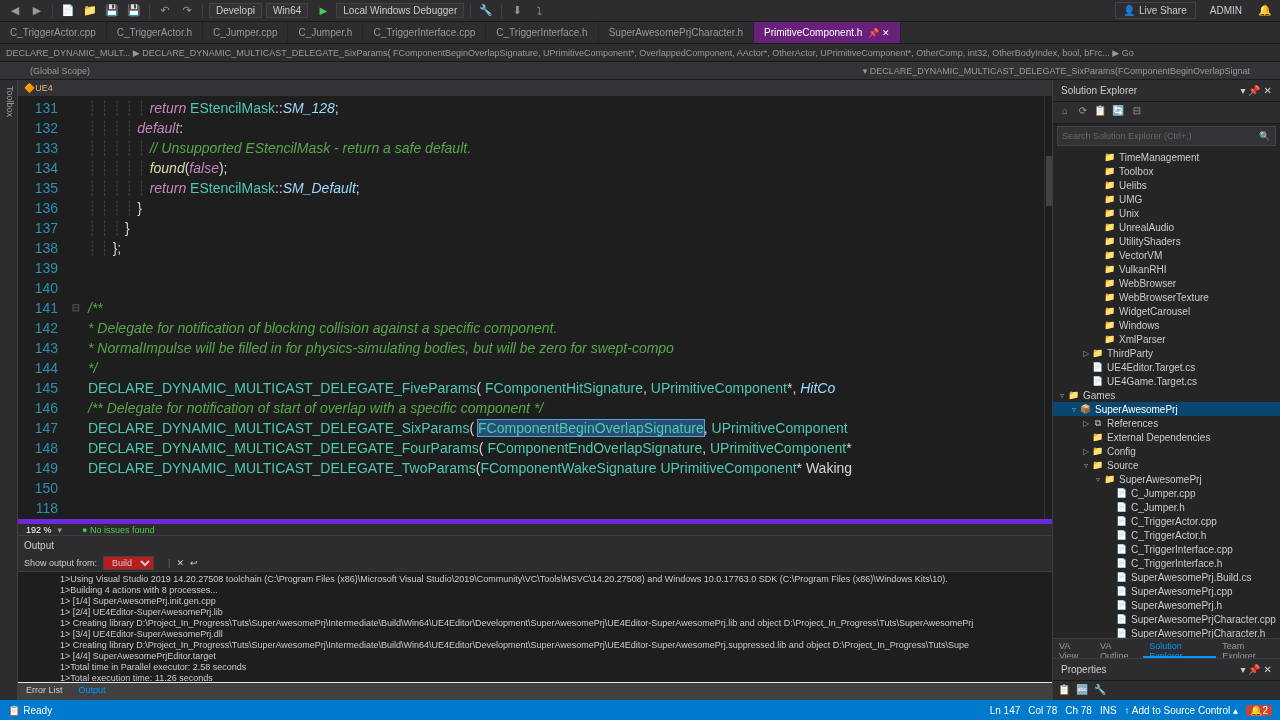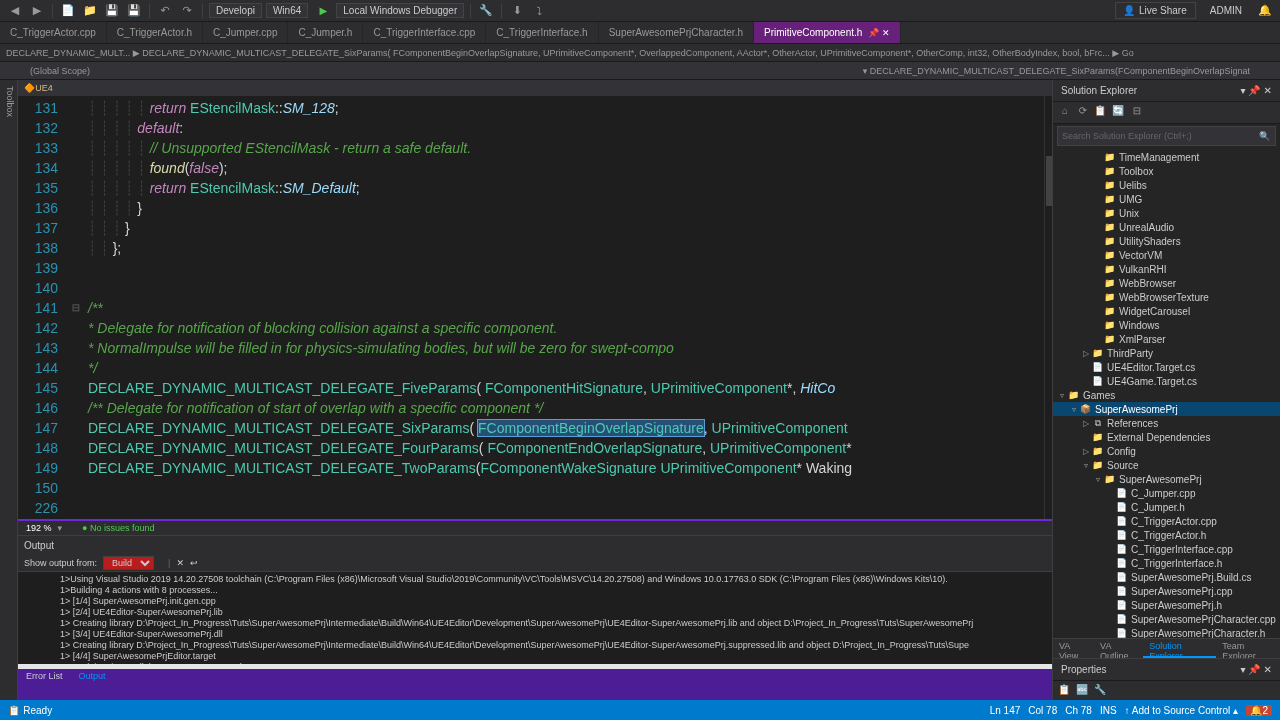--- a/index.html
+++ b/index.html
@@ -35,21 +35,21 @@
 .kw { color: #c586c0; font-style: italic; }
 .type { color: #4ec9b0; }
 .func { color: #dcdcaa; font-style: italic; }
 .comment { color: #57a64a; font-style: italic; }
 .op { color: #d4d4d4; }
 .plain { color: #d4d4d4; }
 .param { color: #9cdcfe; font-style: italic; }
 .highlight-sel { background: #264f78; outline: 1px solid #5a9dd8; }
 .minimap { width: 8px; background: #1e1e1e; border-left: 1px solid #333; }
 .minimap .thumb { width: 6px; height: 50px; background: #424242; margin: 0 auto; }
-.editor-status { height: 16px; background: #2d2d30; display: flex; align-items: center; padding: 0 8px; font-size: 9px; color: #999; border-top: 2px solid #6d28d9; }
+.editor-status { height: 16px; background: #2d2d30; display: flex; align-items: center; padding: 0 8px; font-size: 9px; color: #999; border-top: 5px solid #6d28d9; }
 .editor-status .zoom { color: #fff; }
 .editor-status .issues { color: #4ec94e; margin-left: 20px; }
 .right-panel { width: 228px; background: #252526; display: flex; flex-direction: column; border-left: 1px solid #3e3e42; }
 .panel-title { height: 22px; background: #2d2d30; display: flex; align-items: center; padding: 0 8px; font-size: 10px; border-bottom: 1px solid #1a1a1a; }
 .panel-toolbar { height: 22px; background: #2d2d30; display: flex; align-items: center; padding: 0 4px; gap: 2px; border-bottom: 1px solid #1a1a1a; }
 .panel-toolbar .ico { width: 16px; height: 16px; cursor: pointer; color: #999; font-size: 10px; text-align: center; }
 .search-box { height: 20px; background: #333337; border: 1px solid #434346; margin: 2px 4px; display: flex; align-items: center; padding: 0 4px; font-size: 9px; color: #666; }
 .tree { flex: 1; overflow-y: auto; font-size: 10px; padding: 2px 0; }
 .tree-item { display: flex; align-items: center; height: 14px; cursor: pointer; padding-left: 4px; white-space: nowrap; }
 .tree-item.selected { background: #094771; color: #fff; }
@@ -60,21 +60,21 @@
 .panel-tabs { height: 20px; background: #2d2d30; display: flex; border-top: 1px solid #3e3e42; }
 .panel-tab { padding: 2px 6px; font-size: 9px; color: #999; cursor: pointer; }
 .panel-tab.active { color: #0097fb; border-bottom: 2px solid #0097fb; }
 .properties-panel { height: 42px; border-top: 1px solid #3e3e42; }
 .output-panel { height: 165px; background: #1e1e1e; border-top: 1px solid #3e3e42; display: flex; flex-direction: column; }
 .output-header { height: 18px; background: #2d2d30; display: flex; align-items: center; padding: 0 6px; font-size: 10px; }
 .output-toolbar { height: 18px; background: #2d2d30; display: flex; align-items: center; padding: 0 6px; font-size: 9px; gap: 6px; border-bottom: 1px solid #3e3e42; }
 .output-toolbar select { background: #b91c1c; border: 1px solid #434346; color: #ccc; font-size: 9px; padding: 0 4px; }
 .output-content { flex: 1; font-family: Consolas, monospace; font-size: 9px; line-height: 11px; padding: 2px 6px; color: #ccc; overflow: hidden; white-space: nowrap; margin-left: 36px; }
 .output-content .outline { display: block; }
-.output-tabs { height: 36px; background: #4c1d95; display: flex; border-top: 5px solid #e5e5e5; }
+.output-tabs { height: 18px; background: #404040; display: flex; border-top: 1px solid #e5e5e5; }
 .output-tab { padding: 2px 8px; font-size: 9px; cursor: pointer; }
 .output-tab.active { color: #0097fb; }
 .status-bar { height: 20px; background: #007acc; display: flex; align-items: center; padding: 0 8px; font-size: 10px; color: #fff; }
 .status-bar .status-item { margin-right: 20px; }
 .status-bar .right { margin-left: auto; display: flex; gap: 8px; }
 </style>
 </head>
 <body>
 
 <div class="toolbar-top">
@@ -146,21 +146,21 @@
           <div>141</div>
           <div>142</div>
           <div>143</div>
           <div>144</div>
           <div>145</div>
           <div>146</div>
           <div>147</div>
           <div>148</div>
           <div>149</div>
           <div>150</div>
-          <div>226</div>
+          <div>118</div>
         </div>
       <div class="gutter-fold" id="fold-gutter">
           <div></div>
           <div></div>
           <div></div>
           <div></div>
           <div></div>
           <div></div>
           <div></div>
           <div></div>

